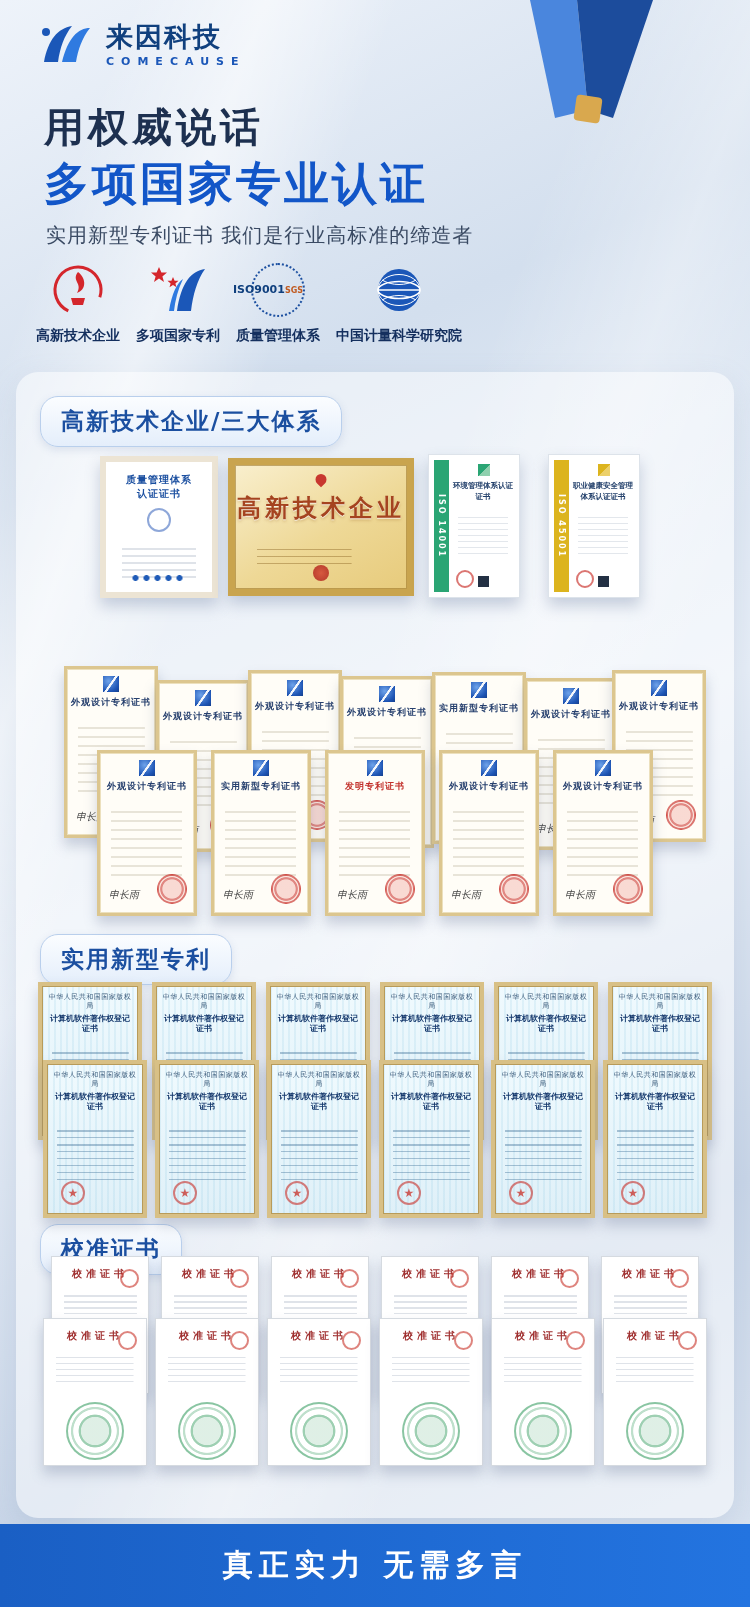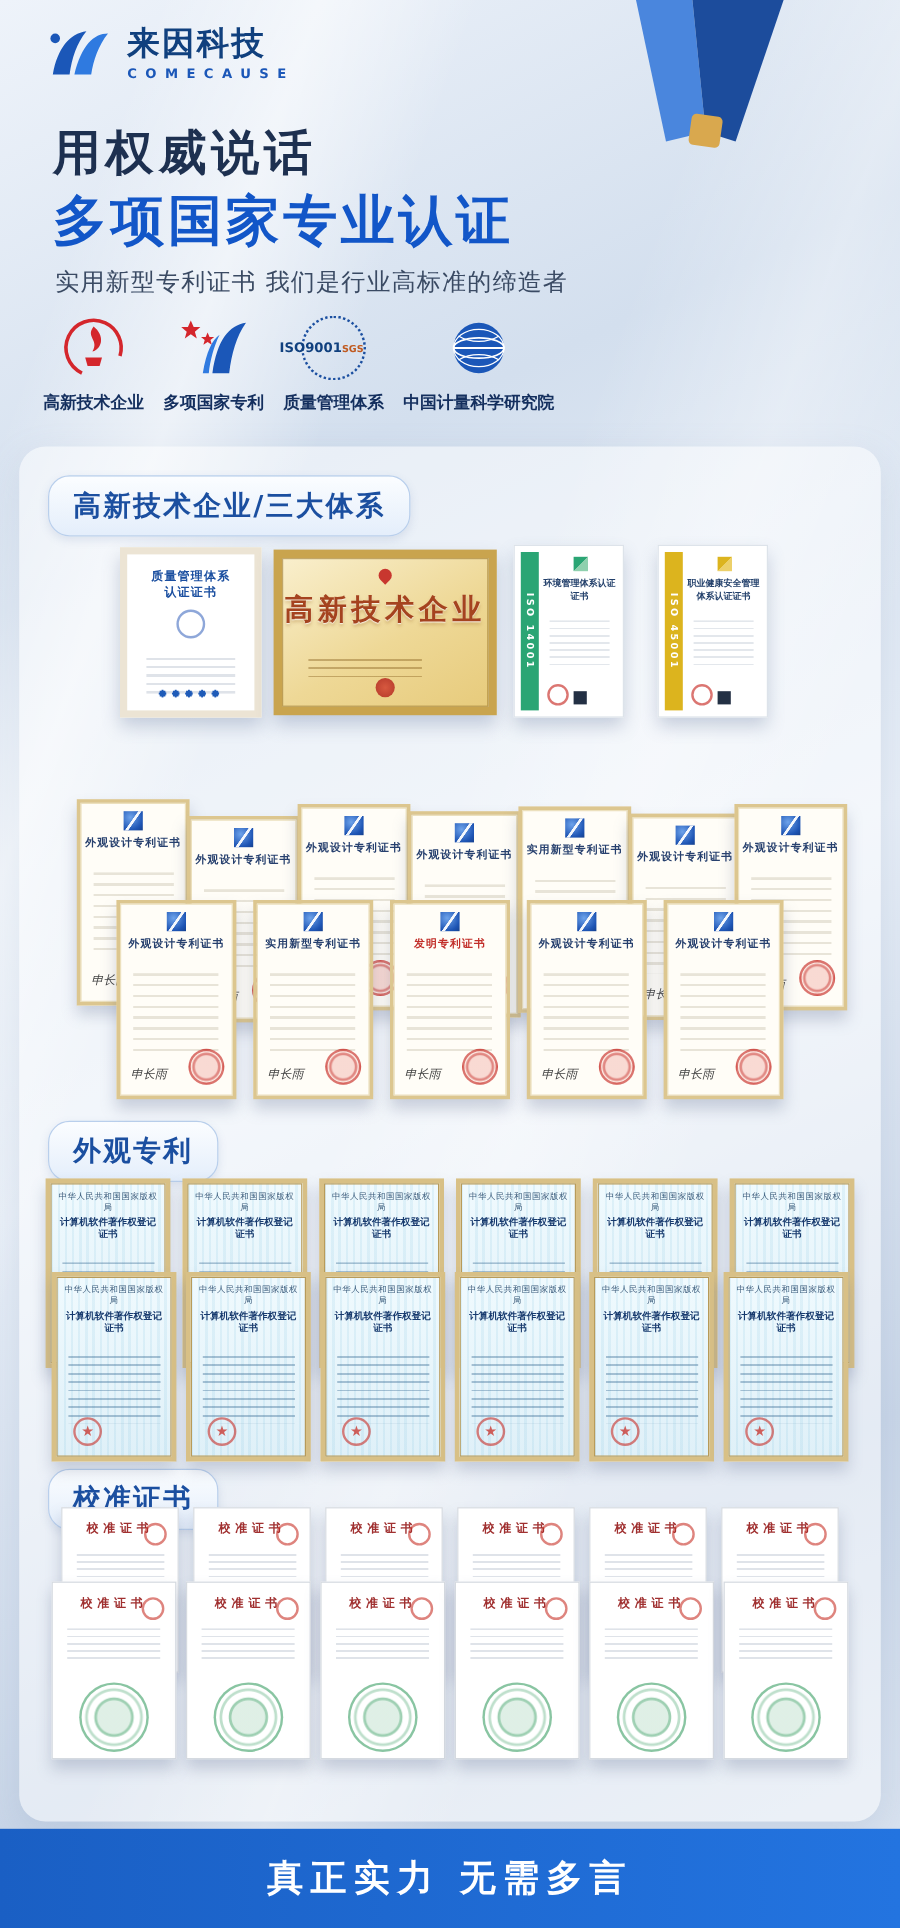--- a/index.html
+++ b/index.html
@@ -286,21 +286,21 @@
       <div class="patent front" style="left:409px;top:84px">
         <b class="p-title">外观设计专利证书</b>
         <em class="p-sign">申长雨</em>
       </div>
       <div class="patent front" style="left:523px;top:84px">
         <b class="p-title">外观设计专利证书</b>
         <em class="p-sign">申长雨</em>
       </div>
     </div>
 
-    <div class="sec-h sh-soft">外观专利</div>
+    <div class="sec-h sh-soft">实用新型专利</div>
     <div class="collage soft-collage">
       <div class="soft" style="left:8px;top:0">
         <span class="s-h">中华人民共和国国家版权局</span>
         <b class="s-t">计算机软件著作权登记证书</b>
       </div>
       <div class="soft" style="left:122px;top:0">
         <span class="s-h">中华人民共和国国家版权局</span>
         <b class="s-t">计算机软件著作权登记证书</b>
       </div>
       <div class="soft" style="left:236px;top:0">

